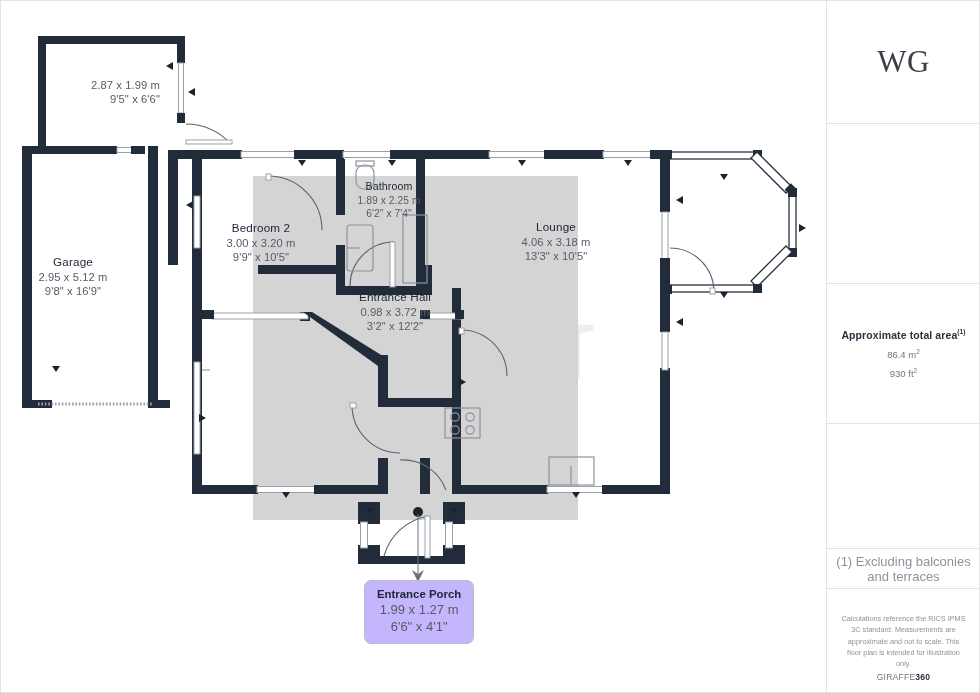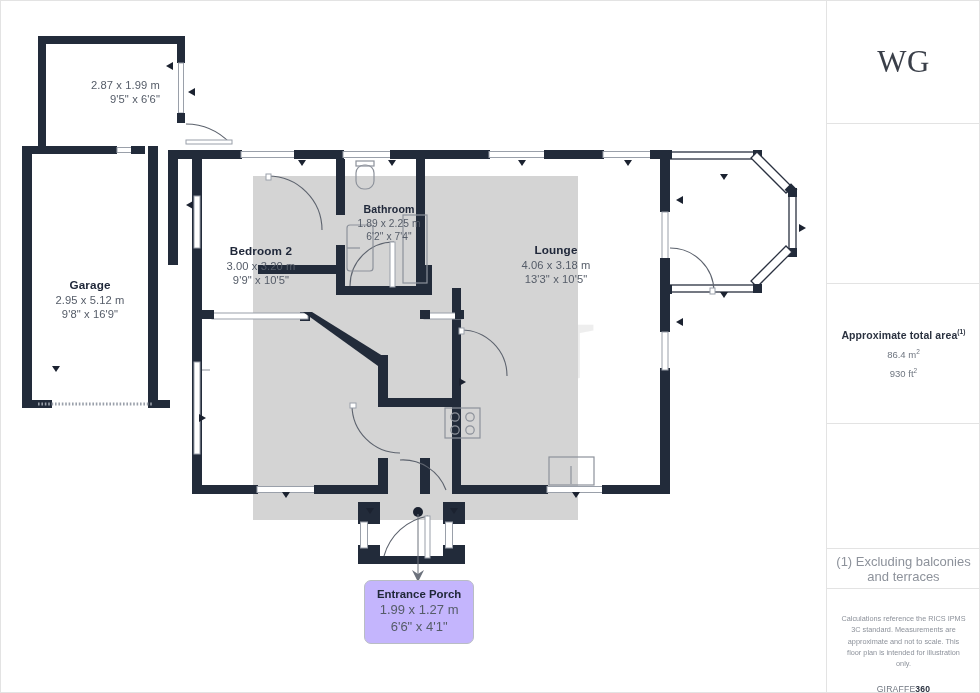--- a/index.html
+++ b/index.html
@@ -23,30 +23,30 @@
   .sb-area{height:140px;gap:7px;}
   .area-title{font-size:10.5px;font-weight:bold;color:#2b3240;letter-spacing:.1px;}
   .area-title sup{font-size:6.5px;font-weight:bold;vertical-align:super;}
   .area-val{font-size:9.5px;color:#6f7680;}
   .area-val sup{font-size:6.5px;vertical-align:super;}
   .sb-spacer{height:125px;}
   .sb-note{height:40px;}
   .sb-note-txt{font-size:13px;color:#8d929b;text-align:center;padding:0 6px;}
   .sb-legal{height:104px;justify-content:flex-start;padding-top:24px;align-items:center;}
   .legal-txt{font-size:7.3px;color:#8d929b;text-align:center;line-height:1.55;padding:0 14px;}
-  .brand{margin-top:15px;font-size:8.6px;color:#6f7680;letter-spacing:.2px;}
+  .brand{margin-top:3px;font-size:8.6px;color:#6f7680;letter-spacing:.2px;}
   .brand b{color:#2b3240;font-weight:bold;}
 
   
   .plan{position:absolute;left:0;top:0;width:826px;height:693px;}
   .plan svg{display:block;}
 
   
   .room{position:absolute;text-align:center;line-height:1.28;white-space:nowrap;}
-  .room .nm{font-size:11.7px;font-weight:bold;color:#20283a;letter-spacing:.15px;margin-top:23px;}
+  .room .nm{font-size:11.7px;font-weight:normal;color:#20283a;letter-spacing:.15px;}
   .room .d1,.room .d2{font-size:11.2px;color:#555c68;letter-spacing:.1px;}
   .room.small .nm{font-size:10.6px;}
   .room.small .d1,.room.small .d2{font-size:10.2px;}
 
   .porch-box{position:absolute;border:1px solid #b9bdc4;border-radius:7px;
              background:#c4b5fd;padding:6px 12px 7px;text-align:center;line-height:1.3;}
   .porch-box .nm{font-size:11.4px;font-weight:bold;color:#20283a;}
   .porch-box .d1,.porch-box .d2{font-size:13px;color:#555c68;}
 </style>
 </head>
@@ -268,21 +268,21 @@
         <polygon points="454,514 450,508 458,508"></polygon>
       </g>
     </svg>
   </div>
 
   <div class="room" style="left:30px;top:78px;width:130px;text-align:right;">
     <div class="d1">2.87 x 1.99 m</div>
     <div class="d2">9'5" x 6'6"</div>
   </div>
 
-  <div class="room" style="left:25px;top:255px;width:130px;">
+  <div class="room" style="left:8px;top:255px;width:130px;">
     <div class="nm">Garage</div>
     <div class="d1">2.95 x 5.12 m</div>
     <div class="d2">9'8" x 16'9"</div>
   </div>
 
   <div class="room" style="left:196px;top:221px;width:130px;">
     <div class="nm">Bedroom 2</div>
     <div class="d1">3.00 x 3.20 m</div>
     <div class="d2">9'9" x 10'5"</div>
   </div>
@@ -293,20 +293,25 @@
     <div class="d2">6'2" x 7'4"</div>
   </div>
 
   <div class="room" style="left:491px;top:220px;width:130px;">
     <div class="nm">Lounge</div>
     <div class="d1">4.06 x 3.18 m</div>
     <div class="d2">13'3" x 10'5"</div>
   </div>
 
 
+  <div class="room" style="left:320px;top:290px;width:150px;">
+    <div class="nm">Entrance Hall</div>
+    <div class="d1">0.98 x 3.72 m</div>
+    <div class="d2">3'2" x 12'2"</div>
+  </div>
 
 
 
   <div class="porch-box" style="left:364px;top:580px;">
     <div class="nm">Entrance Porch</div>
     <div class="d1">1.99 x 1.27 m</div>
     <div class="d2">6'6" x 4'1"</div>
   </div>
 
   <div class="sidebar">

